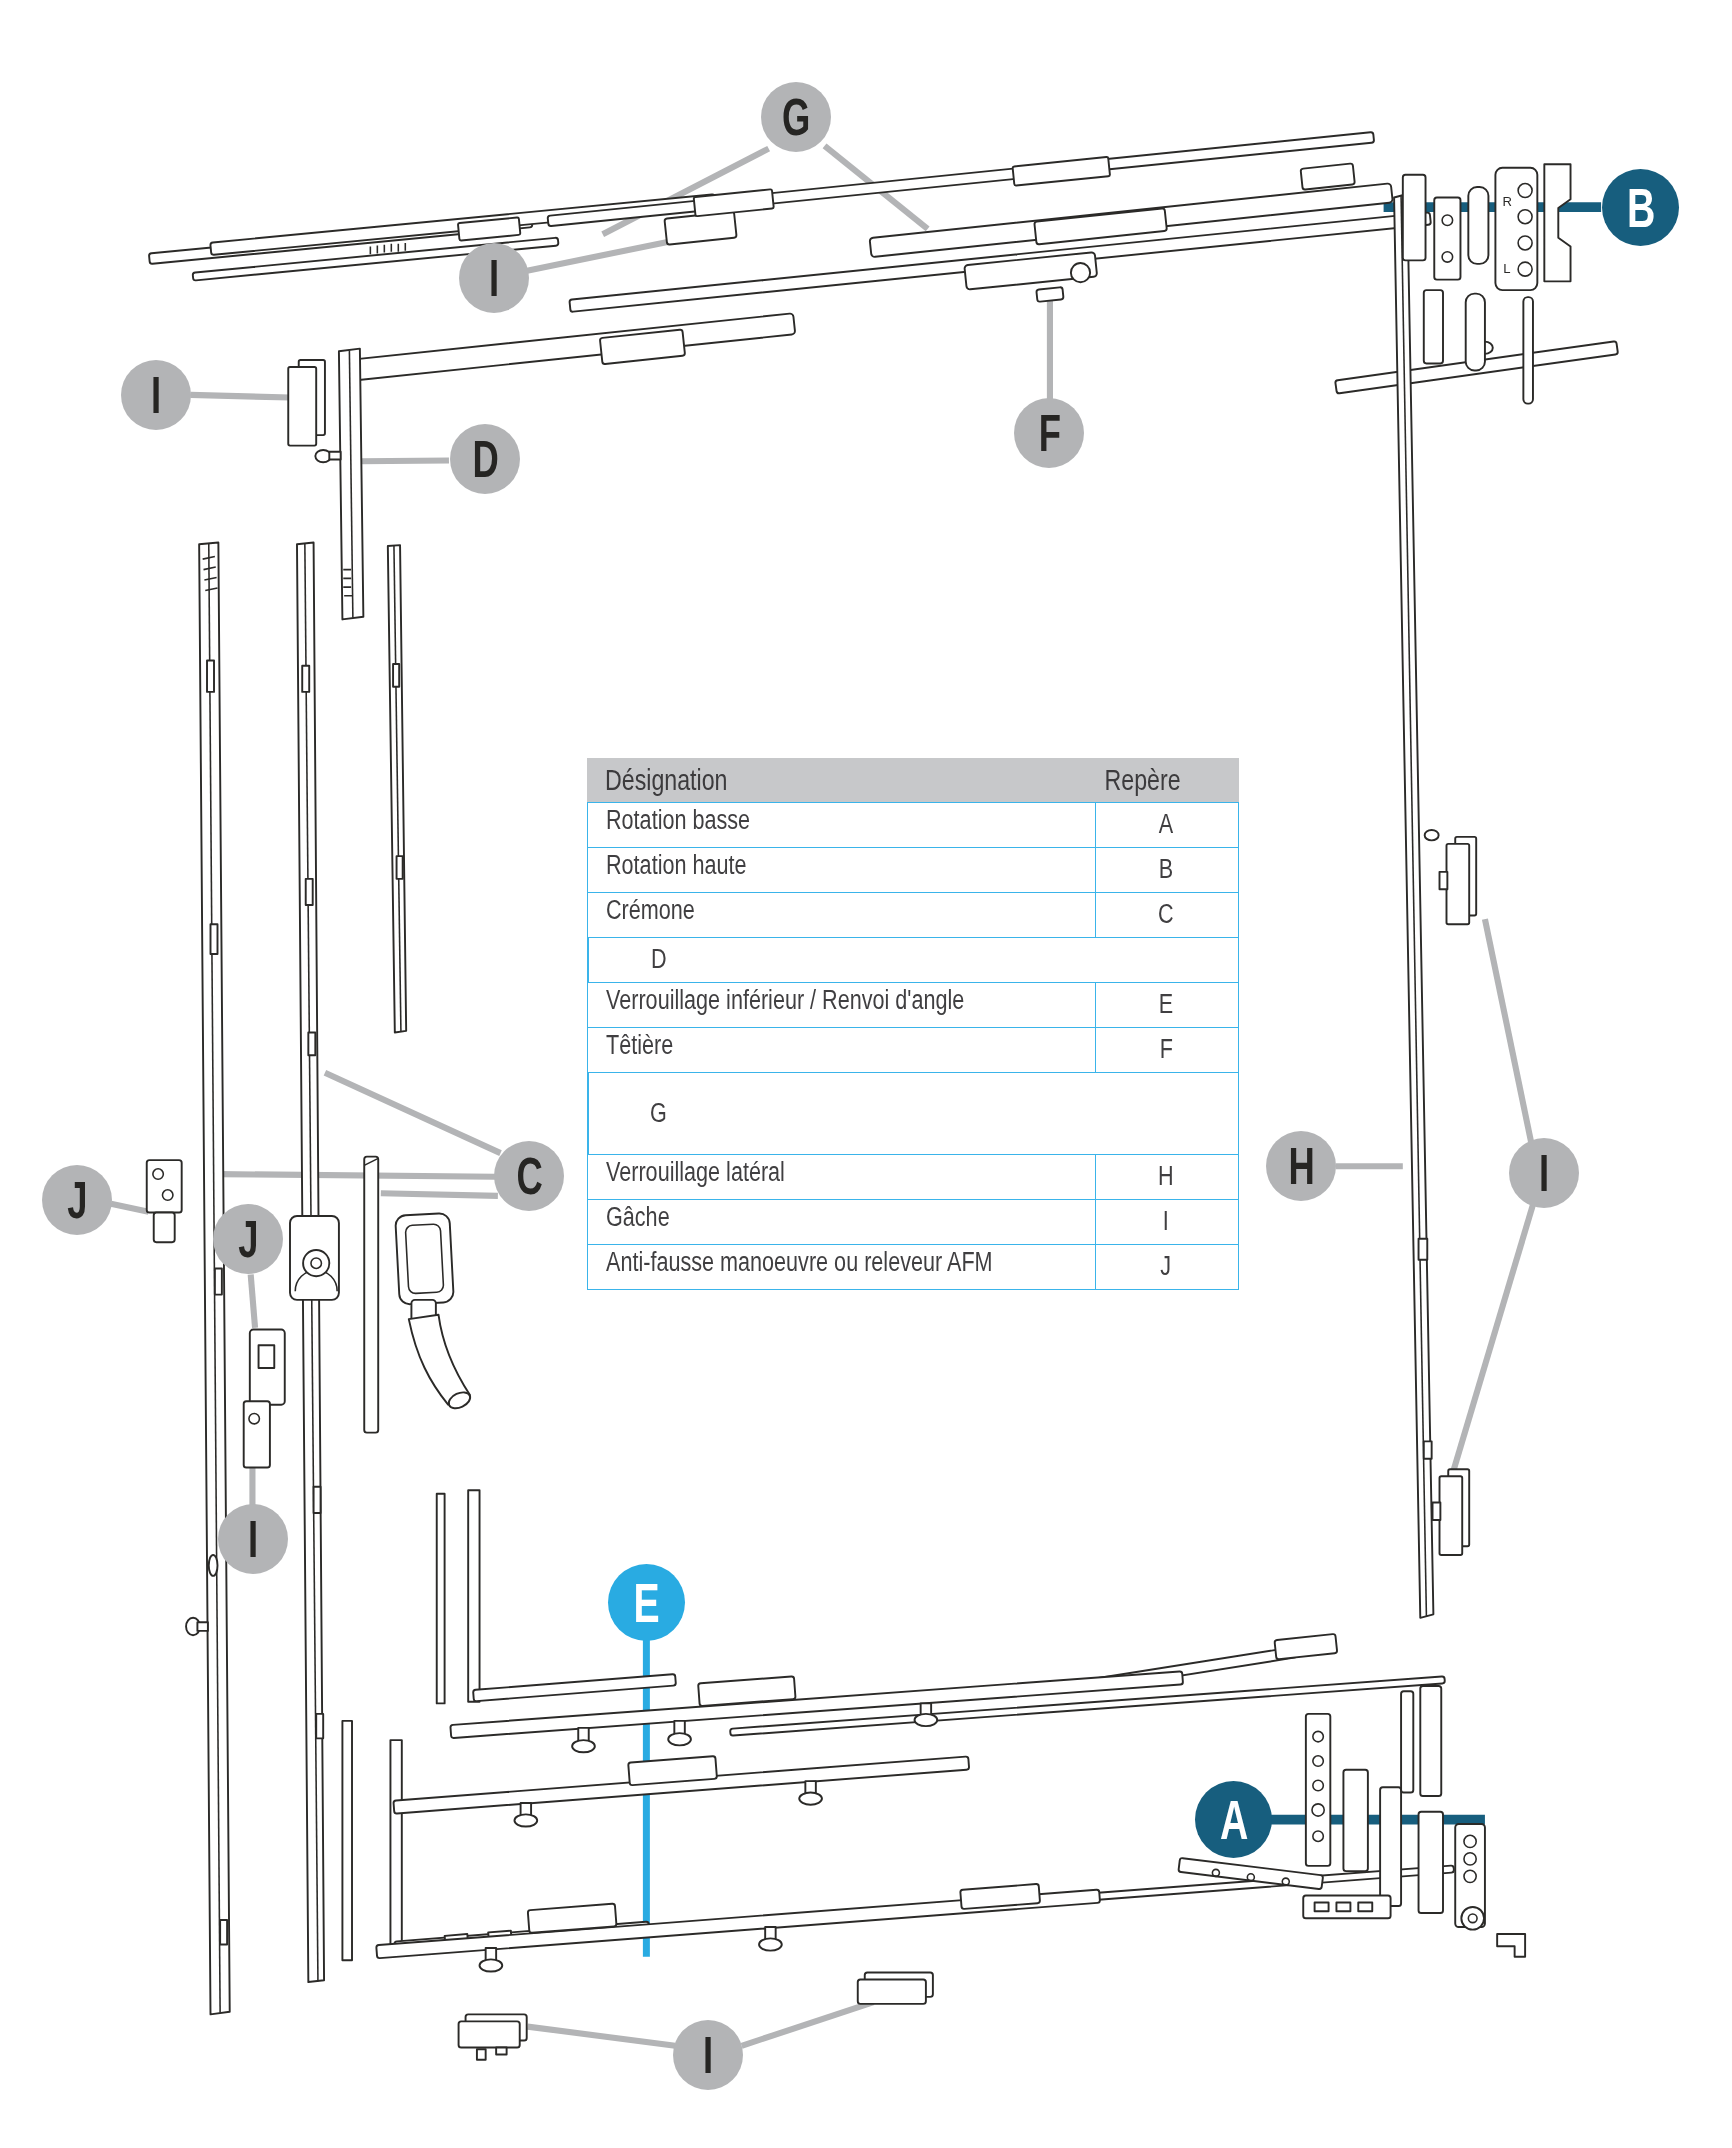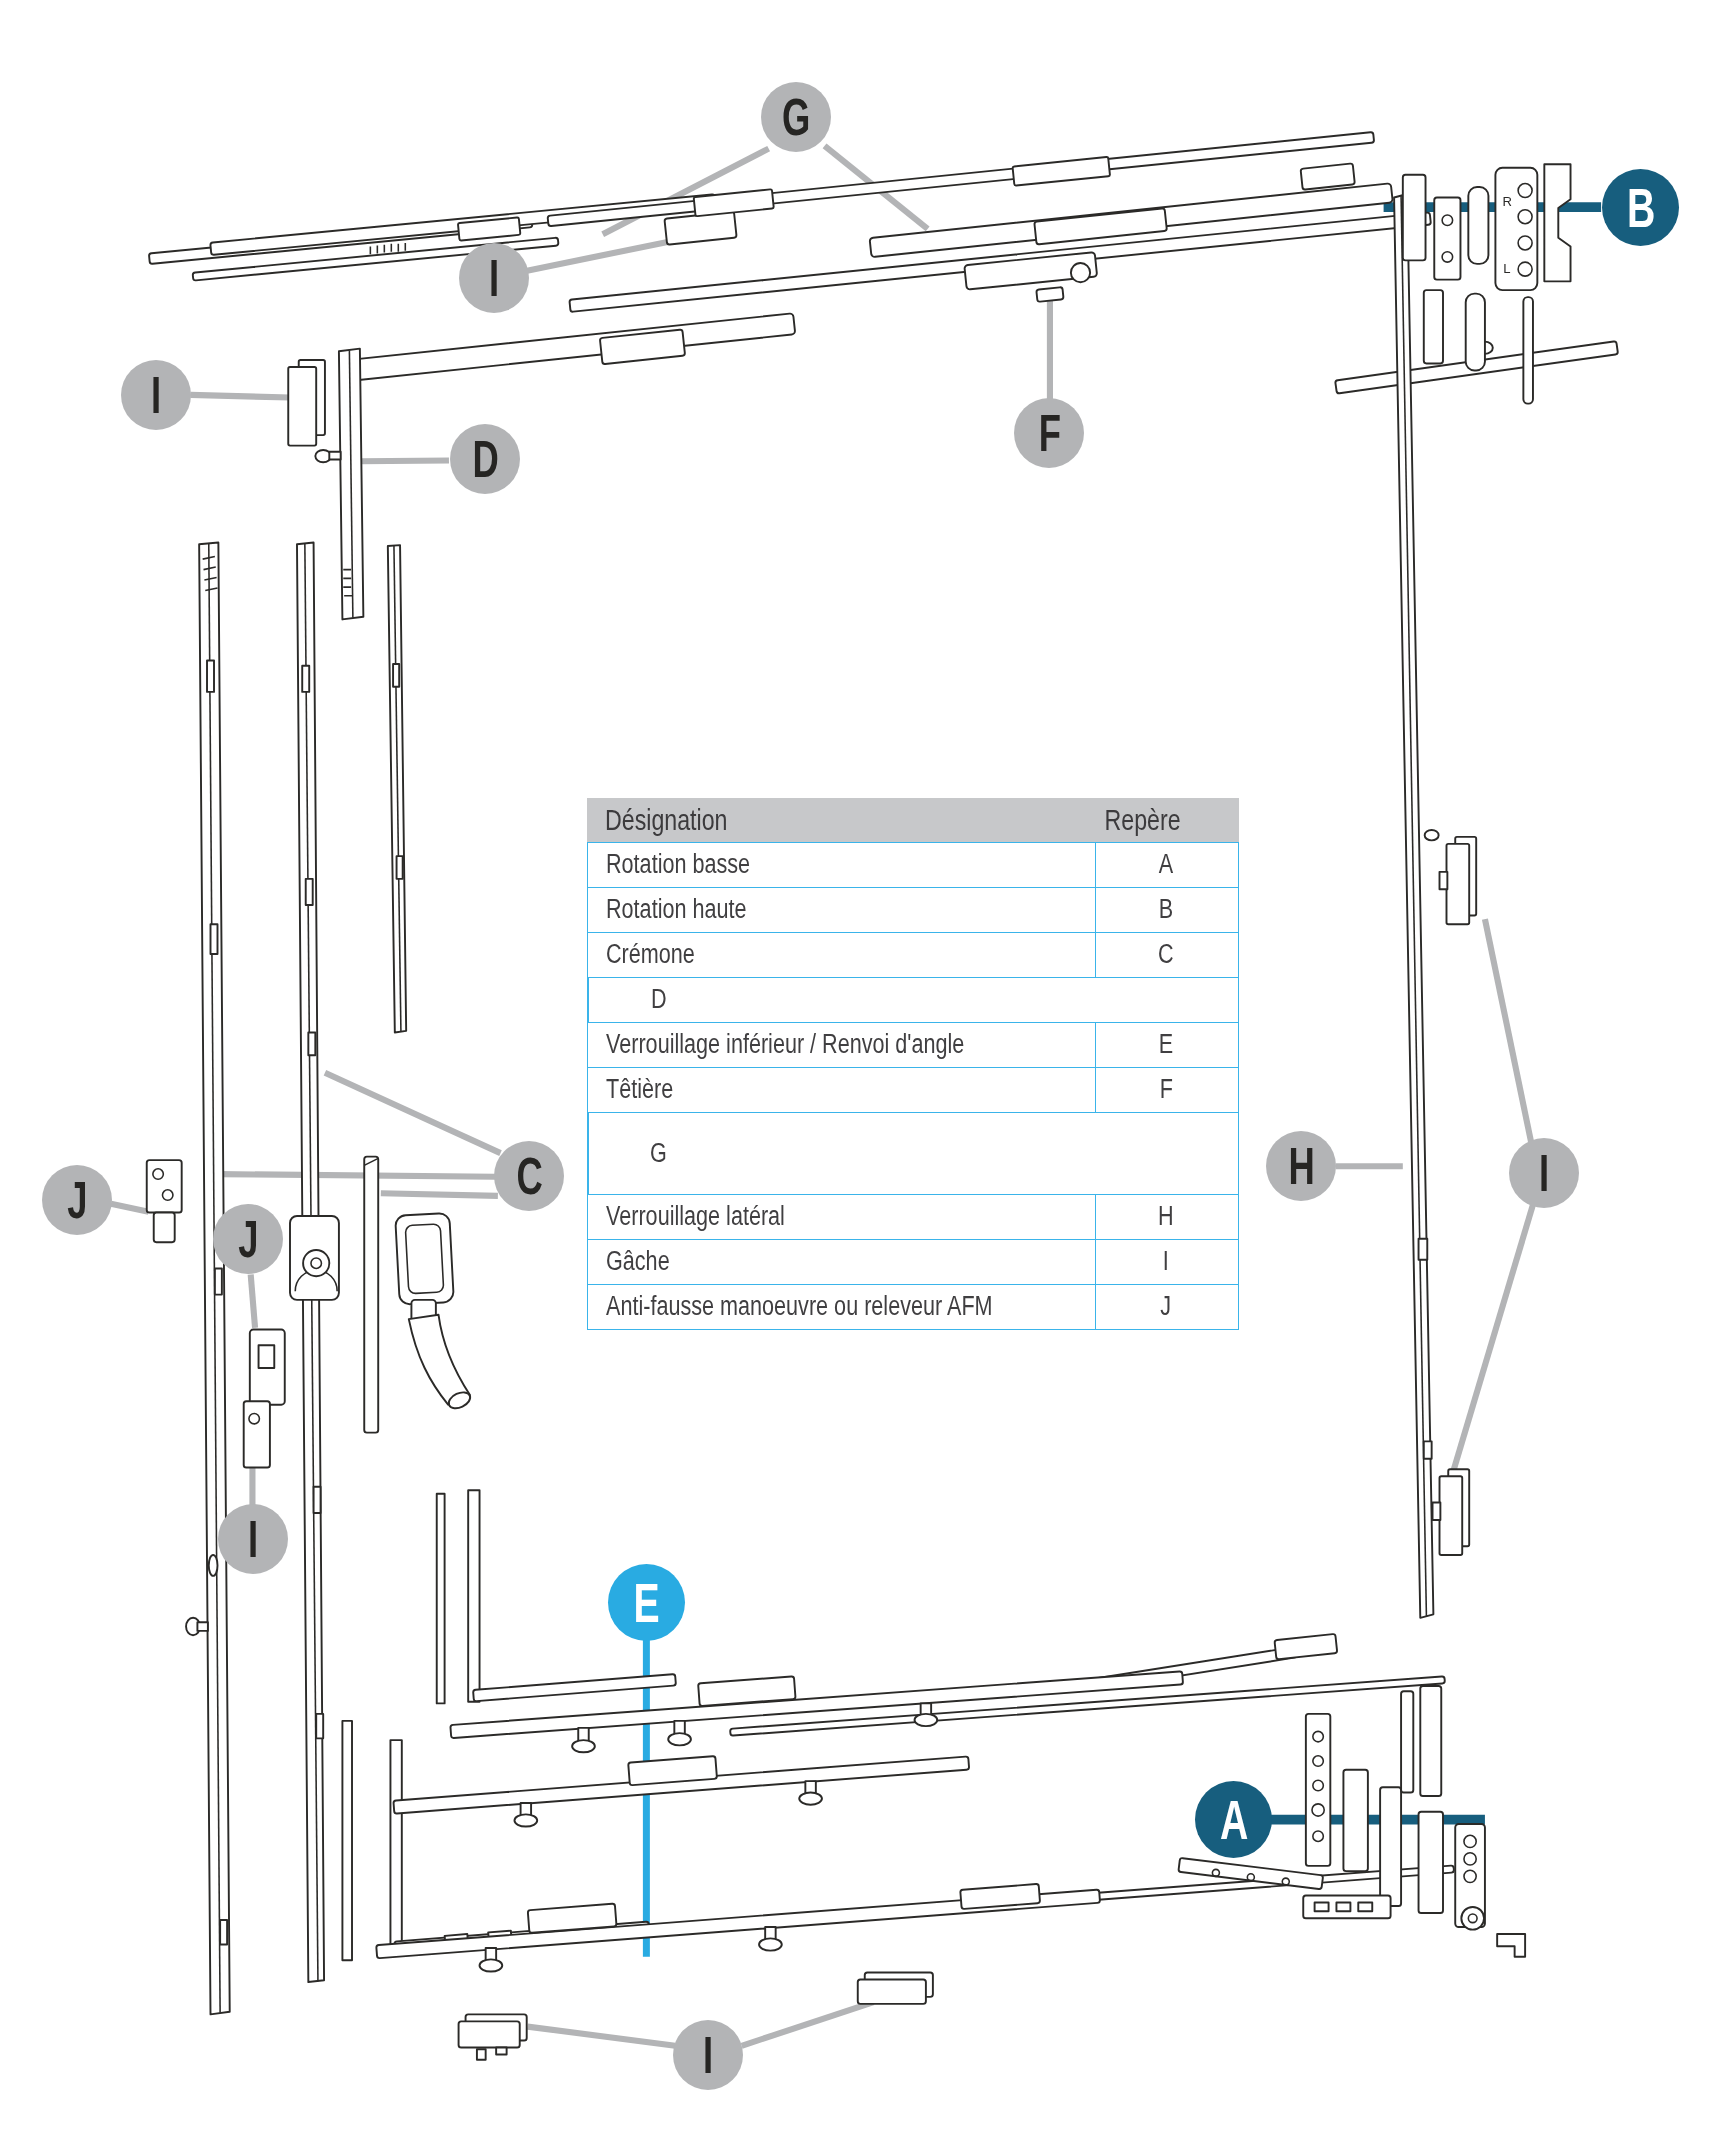--- a/index.html
+++ b/index.html
@@ -13,32 +13,32 @@
   .leadC{stroke:#29abe2;stroke-width:8;fill:none;}
 
   .badge{position:absolute;width:70px;height:70px;border-radius:50%;background:#b3b4b6;
          display:flex;align-items:center;justify-content:center;z-index:30;}
   .badge span{display:inline-block;font-weight:bold;font-size:52px;color:#262523;
               transform:scaleX(0.70);letter-spacing:-0.9px;line-height:1;}
   .badge.dark{width:77px;height:77px;background:#175e7e;}
   .badge.cyan{width:77px;height:77px;background:#29abe2;}
   .badge.dark span,.badge.cyan span{color:#ffffff;font-size:56px;}
 
-  .ptable{position:absolute;left:587px;top:758px;width:652px;z-index:20;box-sizing:border-box;margin-top:40px;}
+  .ptable{position:absolute;left:587px;top:758px;width:652px;z-index:20;box-sizing:border-box;}
   .ptable *{box-sizing:border-box;}
   .thead{height:44px;background:#c7c8ca;display:flex;align-items:center;}
   .thead .h1{width:508px;padding-left:17.5px;}
   .thead .h2{width:143px;text-align:left;}
   .ht{display:inline-block;font-size:29px;color:#3c3b3d;transform:scaleX(0.80);transform-origin:left center;}
   .h2 .ht{transform-origin:center center;}
   .tbody{border:1.7px solid #3ab4ea;background:#fff;}
   .trow{display:flex;height:45px;border-top:1.7px solid #3ab4ea;}
   .trow:first-child{height:44px;border-top:none;}
   .trow.tall{height:82px;}
-  .c1{width:507px;padding-left:17.5px;display:flex;align-items:center;}
+  .c1{width:507px;padding-left:17.5px;display:flex;}
   .c2{width:141px;border-left:1.7px solid #3ab4ea;display:flex;align-items:center;justify-content:center;}
   .ct{display:inline-block;font-size:27px;color:#403f41;line-height:1.3;
       transform:scaleX(0.80);transform-origin:left center;white-space:pre-line;}
   .c2 .ct{transform-origin:center center;}
 </style>
 </head>
 <body>
 
 <div class="stage">
 

